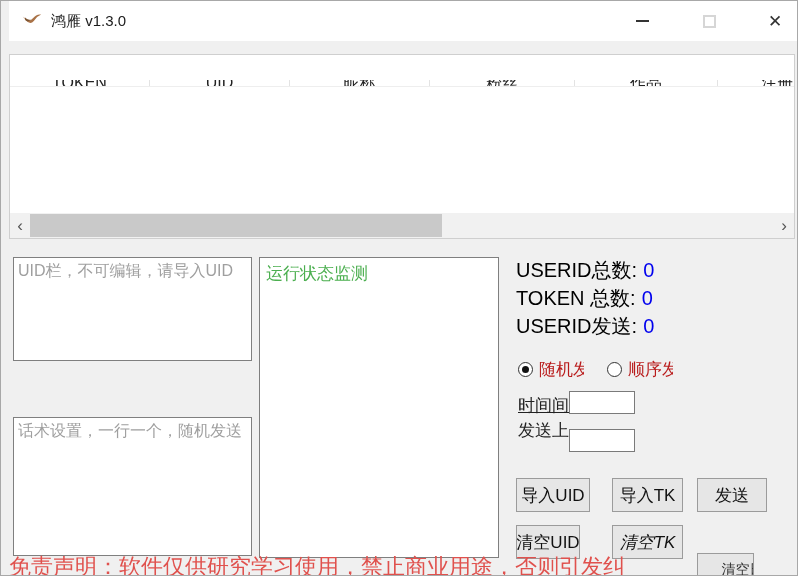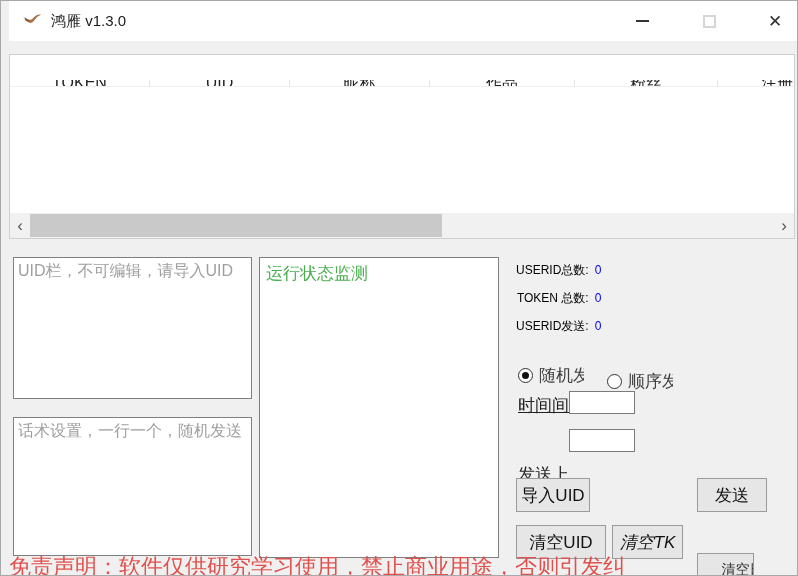--- a/index.html
+++ b/index.html
@@ -27,52 +27,52 @@
   .th:nth-child(4){ width:145px; } .th:nth-child(5){ width:143px; } .th:nth-child(6){ width:150px; border-right:none; }
   .tbody { height:126px; background:#fff; }
   .hscroll { position:absolute; left:0; bottom:0; width:100%; height:25px; background:#f1f1f1; }
   .hs-arrow { position:absolute; top:0; width:20px; height:25px; display:flex; align-items:center; justify-content:center; font-size:17px; color:#555; }
   .hs-left { left:0; } .hs-right { right:0; }
   .hs-thumb { position:absolute; left:20px; top:1px; width:412px; height:23px; background:#c9c9c9; }
 
   
   textarea { position:absolute; resize:none; border:1px solid #7f7f7f; background:#fff; font-family:"Liberation Sans", sans-serif; font-size:16px; color:#444; padding:3px 4px; outline:none; }
   textarea::placeholder { color:#9f9f9f; opacity:1; }
-  .uid-box { left:12px; top:256px; width:239px; height:142px; }
+  .uid-box { left:12px; top:256px; width:239px; height:104px; }
   .script-box { left:12px; top:416px; width:239px; height:139px; }
 
   
   .status-box { position:absolute; left:258px; top:256px; width:240px; height:301px; background:#fff; border:1px solid #7f7f7f; padding:4px 6px; }
   .status-text { font-size:17px; color:#4CAF50; }
 
   
   .stats { position:absolute; left:515px; top:255px; }
-  .stat-row { height:28px; display:flex; align-items:center; font-size:12px; color:#000; white-space:nowrap;justify-content:flex-end; }
+  .stat-row { height:28px; display:flex; align-items:center; font-size:20px; color:#000; white-space:nowrap; }
   .stat-value { color:#0000EE; margin-left:6px; }
 
   
   .radios { position:absolute; left:517px; top:357px; display:flex; align-items:center; }
   .radio-group { display:flex; align-items:center; }
   .radio-circle { width:15px; height:15px; border:1px solid #333; border-radius:50%; background:#fff; display:flex; align-items:center; justify-content:center; flex:none; }
   .radio-dot { width:7px; height:7px; border-radius:50%; background:#111; }
-  .radio-label { margin-left:6px; font-size:17px; color:#404040; white-space:nowrap; overflow:hidden; width:45px; }
-  .radio-group + .radio-group { margin-left:23px;margin-top:12px; }
+  .radio-label { margin-left:6px; font-size:17px; color:#b91c1c; white-space:nowrap; overflow:hidden; width:45px; }
+  .radio-group + .radio-group { margin-left:23px; }
 
   
   .field-label { position:absolute; left:517px; font-size:17px; color:#222; white-space:nowrap; }
-  .fl-1 { top:393px;text-decoration:underline; } .fl-2 { top:418px;margin-top:44px; }
+  .fl-1 { top:393px;text-decoration:underline; } .fl-2 { top:418px; }
   .field-input { position:absolute; left:568px; width:66px; height:23px; border:1px solid #7a7a7a; background:#fff; font-family:"Liberation Sans", sans-serif; font-size:14px; padding:0 3px; outline:none; }
   .fi-1 { top:390px; } .fi-2 { top:428px; }
 
   
   .btn { position:absolute; height:34px; background:#e6e6e6; border:1px solid #9b9b9b; font-family:"Liberation Sans", sans-serif; font-size:17px; color:#111; display:flex; align-items:center; justify-content:center; white-space:nowrap; overflow:hidden; cursor:default; }
   .b1 { left:515px; top:477px; width:74px; }
   .b2 { left:611px; top:477px; width:71px; }
   .b3 { left:696px; top:477px; width:70px; }
-  .b4 { left:515px; top:524px; width:90px; }
+  .b4 { left:515px; top:524px; width:64px; }
   .b5 { left:611px; top:524px; width:71px;font-style:italic; }
   .b6 { left:696px; top:552px; width:57px; font-size:14px; color:#333;padding-left:48px; }
 
   
   .disclaimer { position:absolute; left:8px; top:551px; font-size:22px; color:#E0514D; white-space:nowrap; }
 </style>
 </head>
 <body>
 
 <div class="window">
@@ -92,22 +92,22 @@
     <div class="caption-btn btn-close">
       <span class="close-glyph">✕</span>
     </div>
   </div>
 
   <div class="table">
     <div class="thead">
       <div class="th">TOKEN</div>
       <div class="th">UID</div>
       <div class="th">昵称</div>
+      <div class="th">粉丝</div>
       <div class="th">作品</div>
-      <div class="th">粉丝</div>
       <div class="th">注册时间</div>
     </div>
     <div class="tbody"></div>
     <div class="hscroll">
       <div class="hs-arrow hs-left">‹</div>
       <div class="hs-thumb"></div>
       <div class="hs-arrow hs-right">›</div>
     </div>
   </div>
 
@@ -145,20 +145,21 @@
       <span class="radio-label">顺序发</span>
     </div>
   </div>
 
   <span class="field-label fl-1">时间间</span>
   <input class="field-input fi-1" type="text" value="" style="">
   <span class="field-label fl-2">发送上</span>
   <input class="field-input fi-2" type="text" value="" style="">
 
   <button class="btn b1">导入UID</button>
+  <button class="btn b2">导入TK</button>
   <button class="btn b3">发送</button>
   <button class="btn b4">清空UID</button>
   <button class="btn b5">清空TK</button>
   <button class="btn b6">清空日志</button>
 
   <div class="disclaimer">免责声明：软件仅供研究学习使用，禁止商业用途，否则引发纠</div>
 
 </div>
 
 </body></html>

